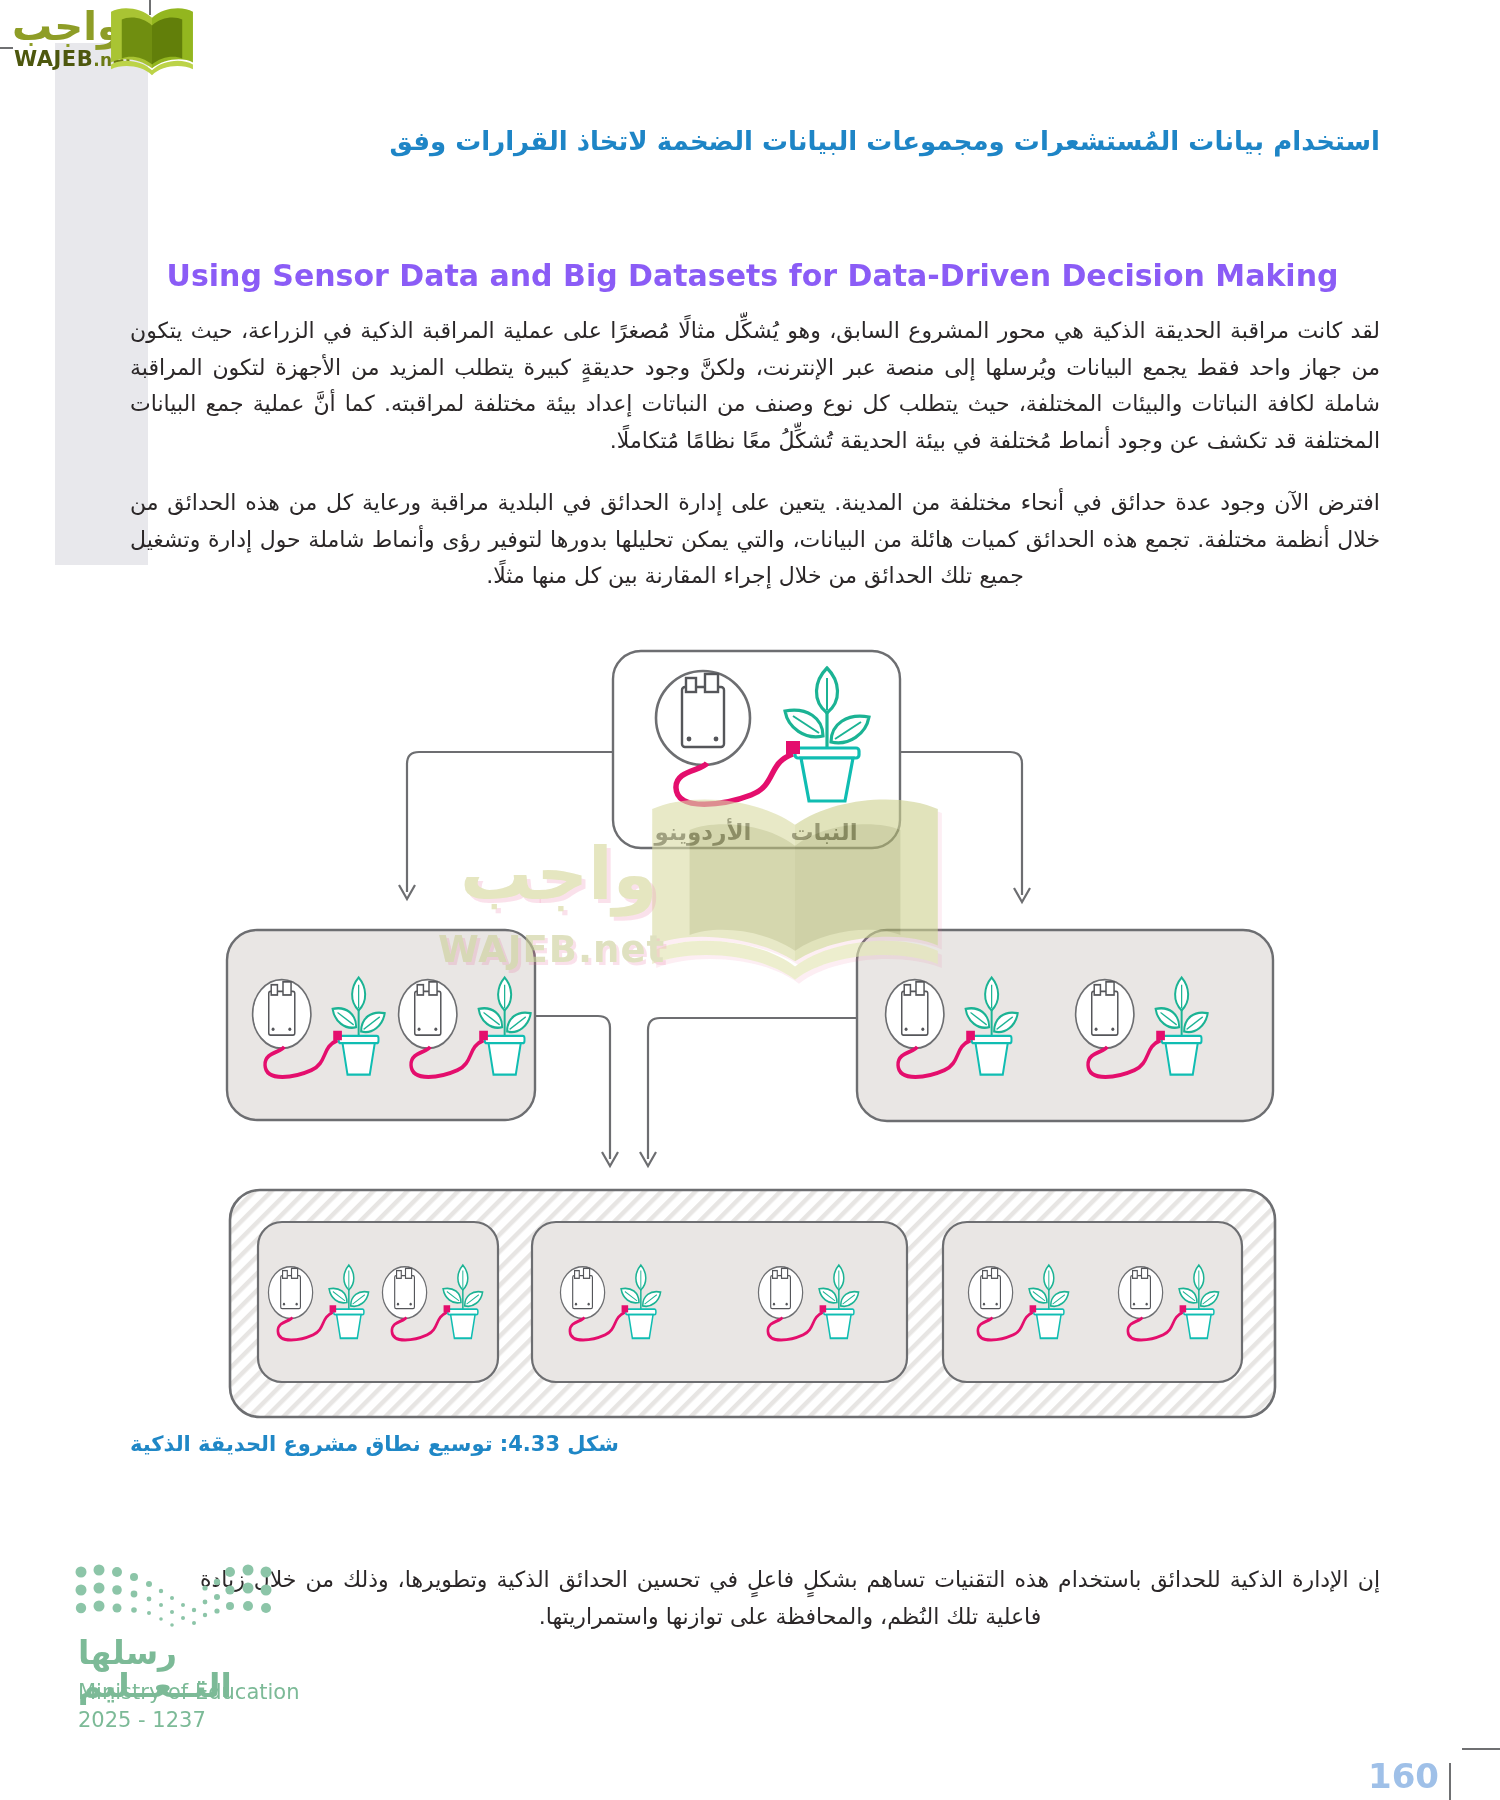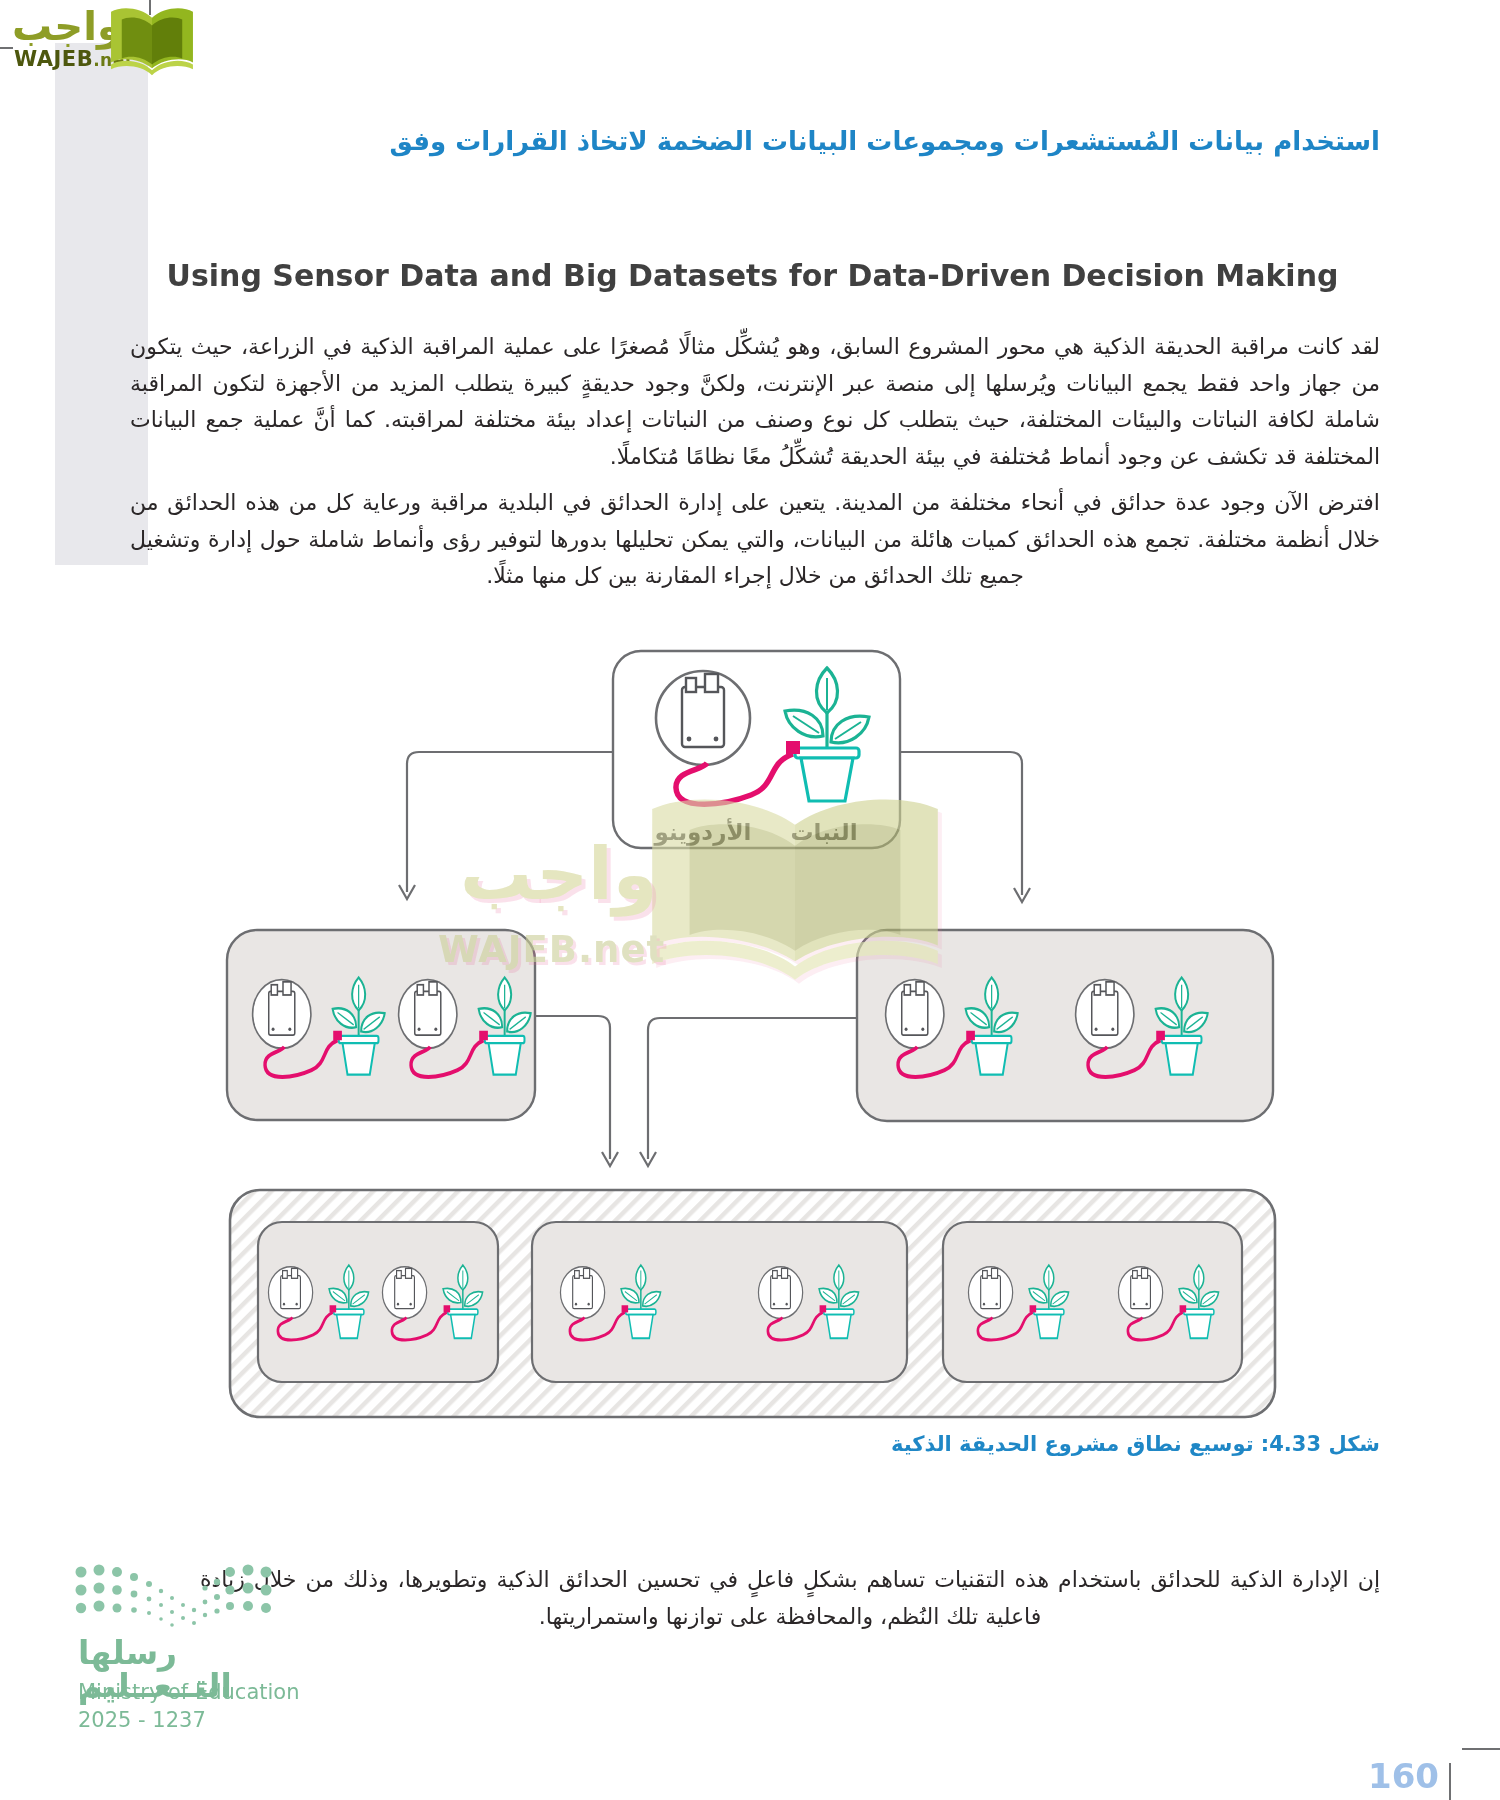--- a/index.html
+++ b/index.html
@@ -15,28 +15,28 @@
   
   .wajeb-logo{left:10px;top:4px;width:210px;height:72px;}
   .wajeb-ar{position:absolute;left:2px;top:2px;font-size:40px;font-weight:bold;color:#8e9d27;direction:rtl;line-height:1;}
   .wajeb-en{position:absolute;left:4px;top:43px;font-size:21px;font-weight:bold;color:#4d570e;letter-spacing:.5px;}
   .wajeb-en .suffix{font-size:17px;color:#6c7a14;}
   .logo-book{position:absolute;left:92px;top:0px;}
   
   .h-ar{left:125px;top:120px;width:1255px;direction:rtl;text-align:right;
     font-size:26px;font-weight:bold;color:#1e85c6;line-height:1.62;}
   .h-en{left:125px;top:258px;width:1255px;text-align:center;
-    font-size:30px;font-weight:bold;color:#404040;}
+    font-size:30px;font-weight:bold;color:#8b5cf6;}
   
   .para{direction:rtl;text-align:justify;color:#2b2728;font-size:22px;line-height:36.6px;}
-  .p1{left:130px;top:313px;width:1250px;margin-top:16px;}
+  .p1{left:130px;top:313px;width:1250px;}
   .p2{left:130px;top:485px;width:1250px;text-align-last:center;}
   .p3{left:200px;top:1562px;width:1180px;text-align-last:center;}
   
-  .caption{left:130px;top:1432px;width:1250px;text-align:right;direction:rtl;
+  .caption{left:130px;top:1432px;width:1250px;text-align:left;direction:rtl;
     font-size:21px;font-weight:bold;color:#1f87c6;}
   
   .diagram{left:0;top:0;width:1500px;height:1800px;}
   
   .watermark{left:430px;top:780px;width:560px;height:230px;pointer-events:none;opacity:.62;}
   .wm-ar{position:absolute;left:30px;top:58px;font-size:72px;font-weight:bold;color:#d6d79b;direction:rtl;line-height:1;
     text-shadow:4px 4px 0 rgba(233,98,150,.30);}
   .wm-en{position:absolute;left:8px;top:148px;font-size:37px;font-weight:bold;color:#cdd09a;letter-spacing:1px;
     text-shadow:3px 3px 0 rgba(233,98,150,.30);}
   .wm-book{position:absolute;left:195px;top:8px;filter:drop-shadow(4px 4px 0 rgba(233,98,150,.18));}

